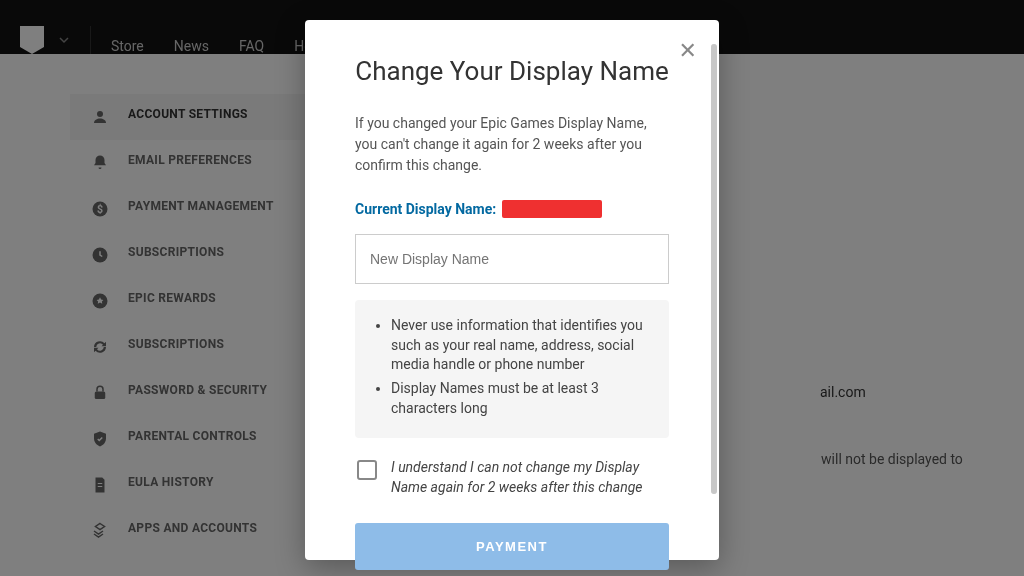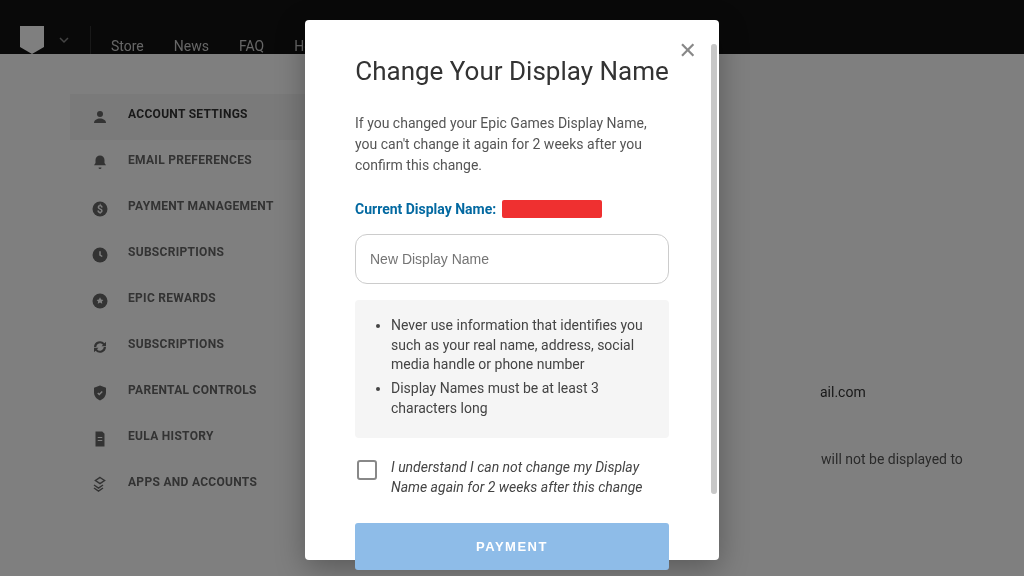--- a/index.html
+++ b/index.html
@@ -36,21 +36,21 @@
     .modal { background: #fff; width: 414px; margin-top: 20px; border-radius: 4px; padding: 24px 30px 30px; position: relative; max-height: 540px; box-shadow: 0 8px 30px rgba(0,0,0,0.3); }
     .modal-scroll-track { position: absolute; right: 2px; top: 24px; width: 6px; height: 450px; background: #f0f0f0; border-radius: 3px; }
     .modal-scroll-thumb { width: 100%; height: 100%; background: #c7c7c7; border-radius: 3px; }
     .modal-close { position: absolute; top: 18px; right: 22px; font-size: 22px; color: #888; cursor: pointer; background: none; border: none; }
     .modal-title { font-size: 26px; font-weight: 400; text-align: center; margin: 12px 0 26px; line-height: 1.2; color: #333; }
     .modal-body { padding: 0 20px; margin-top: 21px; }
     .modal-desc { font-size: 14px; color: #555; line-height: 1.5; margin-bottom: 24px; }
     .current-name-row { display: flex; align-items: center; gap: 6px; margin-bottom: 16px; }
     .current-name-label { font-size: 14px; font-weight: 700; color: #0369a1; }
     .redacted { background: #ef3030; width: 100px; height: 18px; border-radius: 2px; }
-    .name-input { width: 100%; border: 1px solid #ccc; border-radius: 12px; padding: 16px 14px; font-size: 14px; color: #888; margin-bottom: 16px; }
+    .name-input { width: 100%; border: 1px solid #ccc; border-radius: 0; padding: 16px 14px; font-size: 14px; color: #888; margin-bottom: 16px; }
     .tips-box { background: #f5f5f5; border-radius: 4px; padding: 16px 20px 16px 32px; margin-bottom: 20px; }
     .tips-box ul { list-style: disc; padding-left: 4px; }
     .tips-box li { font-size: 14px; color: #444; line-height: 1.4; margin-bottom: 4px; }
     .ack-row { display: flex; gap: 14px; align-items: flex-start; margin-bottom: 26px; padding: 0 2px; font-style: italic; }
     .ack-check { width: 20px; height: 20px; border: 2px solid #888; border-radius: 3px; flex-shrink: 0; margin-top: 2px; cursor: pointer; }
     .ack-text { font-size: 14px; color: #444; line-height: 1.4; }
     .confirm-btn { width: 100%; padding: 16px; background: #8ebce8; color: #fff; border: none; border-radius: 3px; font-size: 13px; font-weight: 700; letter-spacing: 1.5px; cursor: pointer; }
   </style>
 </head>
 <body>
@@ -123,20 +123,29 @@
       <span class="sidebar-icon">
           <svg width="18" height="18" viewBox="0 0 24 24" fill="currentColor">
             <path d="M4 12a8 8 0 0114-5l2-2v6h-6l2-2a5 5 0 00-9 3M20 12a8 8 0 01-14 5l-2 2v-6h6l-2 2a5 5 0 009-3"></path>
           </svg>
         </span>
       <span>SUBSCRIPTIONS</span>
     </div>
     <div class="sidebar-item">
       <span class="sidebar-icon">
           <svg width="18" height="18" viewBox="0 0 24 24" fill="currentColor">
+            <rect x="5" y="10" width="14" height="10" rx="2"></rect>
+            <path d="M8 10V7a4 4 0 018 0v3" stroke="currentColor" stroke-width="2" fill="none"></path>
+          </svg>
+        </span>
+      <span>PASSWORD &amp; SECURITY</span>
+    </div>
+    <div class="sidebar-item">
+      <span class="sidebar-icon">
+          <svg width="18" height="18" viewBox="0 0 24 24" fill="currentColor">
             <path d="M12 2l8 3v6c0 5-3 9-8 11-5-2-8-6-8-11V5l8-3z"></path>
             <path d="M9 12l2 2 4-4" stroke="#fff" stroke-width="2" fill="none"></path>
           </svg>
         </span>
       <span>PARENTAL CONTROLS</span>
     </div>
     <div class="sidebar-item">
       <span class="sidebar-icon">
           <svg width="18" height="18" viewBox="0 0 24 24" fill="currentColor">
             <path d="M6 2h9l3 3v17H6V2z"></path>

